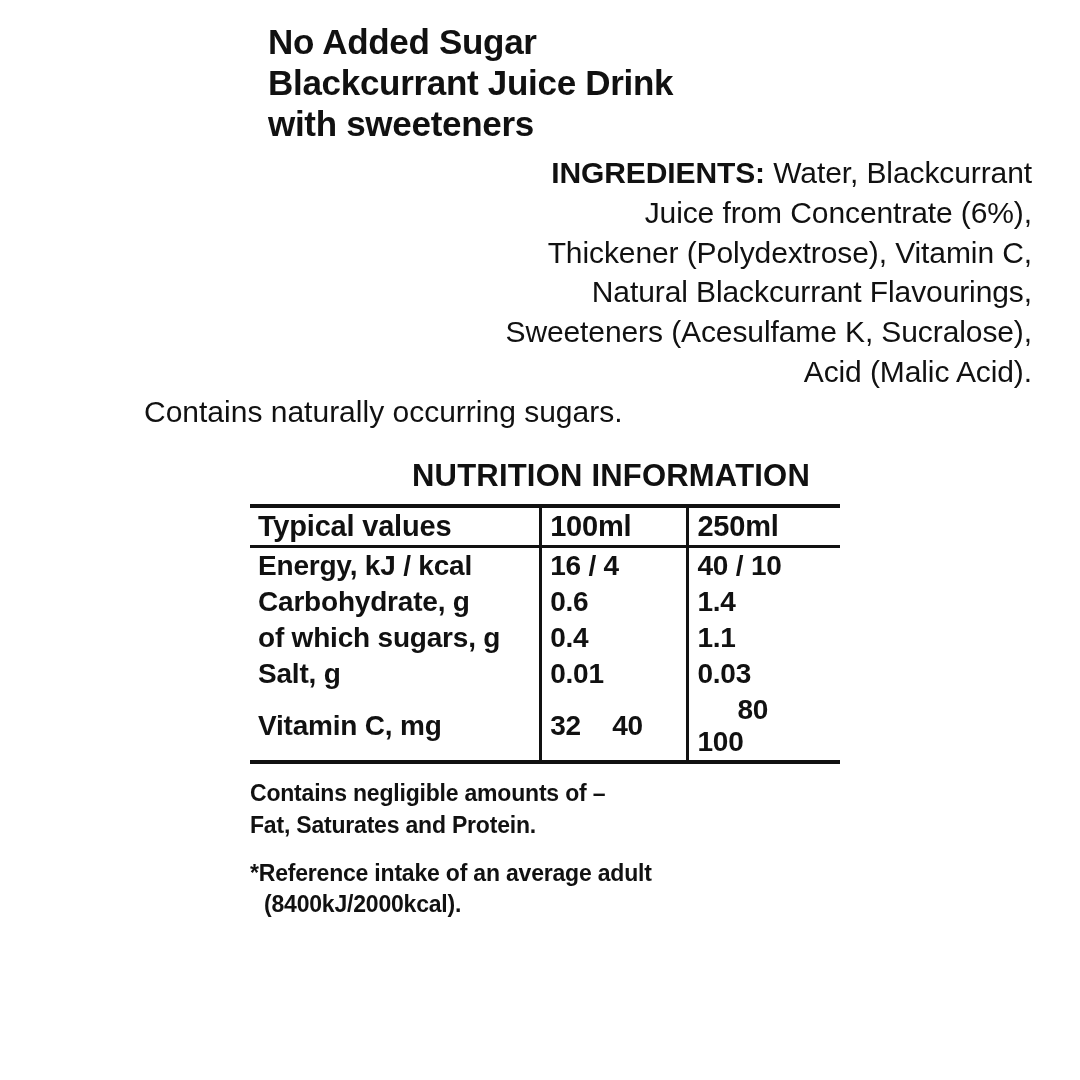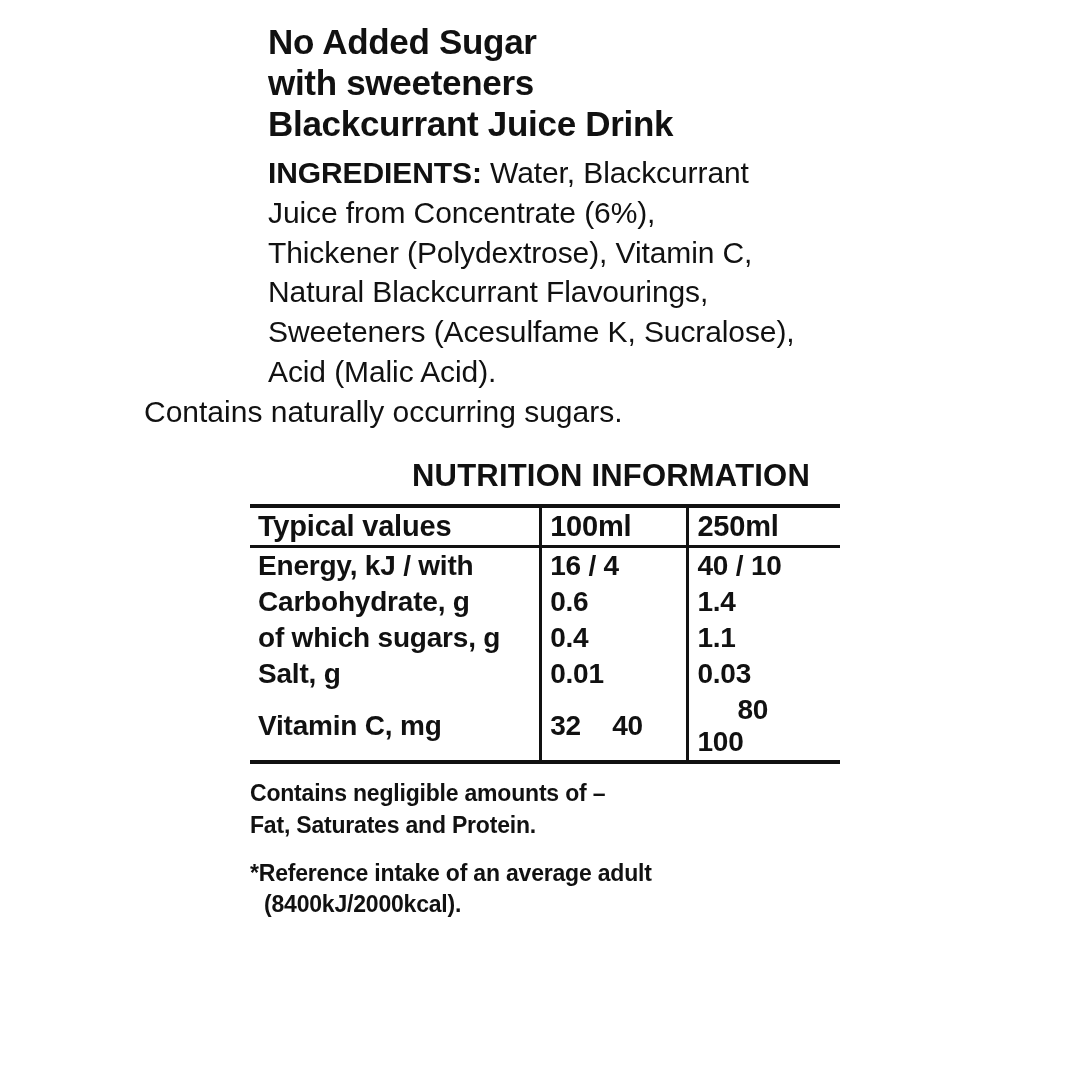--- a/index.html
+++ b/index.html
@@ -37,20 +37,21 @@
     white-space: nowrap;
   }
 
   
   .ingredients {
     margin-left: 208px;
     margin-top: 8px;
     font-size: 30px;
     line-height: 1.33;
     letter-spacing: -0.1px;
+    text-align: right;
   }
   .ingredients b {
     font-weight: bold;
   }
   .ing-line {
     white-space: nowrap;
   }
   .contains-sugars {
     margin-left: 84px;
     font-size: 30px;
@@ -149,22 +150,22 @@
   .footnotes .fn-group { margin-bottom: 16px; }
   .fn-indent { padding-left: 14px; }
 </style>
 </head>
 <body>
 
 <div class="label">
 
   <div class="title-block">
     <div class="title-line">No Added Sugar</div>
+    <div class="title-line">Blackcurrant Juice Drink</div>
     <div class="title-line">with sweeteners</div>
-    <div class="title-line">Blackcurrant Juice Drink</div>
   </div>
 
   <div class="ingredients">
     <div class="ing-line"><b>INGREDIENTS:</b><span> Water, Blackcurrant</span></div>
     <div class="ing-line">Juice from Concentrate (6%),</div>
     <div class="ing-line">Thickener (Polydextrose), Vitamin C,</div>
     <div class="ing-line">Natural Blackcurrant Flavourings,</div>
     <div class="ing-line">Sweeteners (Acesulfame K, Sucralose),</div>
     <div class="ing-line">Acid (Malic Acid).</div>
   </div>
@@ -176,21 +177,21 @@
   <div class="nutri-table-wrap">
     <table class="nutri">
       <tbody>
           <tr class="rule-top head-row rule-head">
         <td class="col-label">Typical values</td>
         <td class="col-a">100ml</td>
         <td class="col-b">250ml</td>
       </tr>
 
       <tr>
-        <td class="col-label">Energy, kJ / with</td>
+        <td class="col-label">Energy, kJ / kcal</td>
         <td class="col-a">16 / 4</td>
         <td class="col-b">40 / 10</td>
       </tr>
       <tr>
         <td class="col-label">Carbohydrate, g</td>
         <td class="col-a">0.6</td>
         <td class="col-b">1.4</td>
       </tr>
       <tr>
         <td class="col-label"> of which sugars, g</td>

